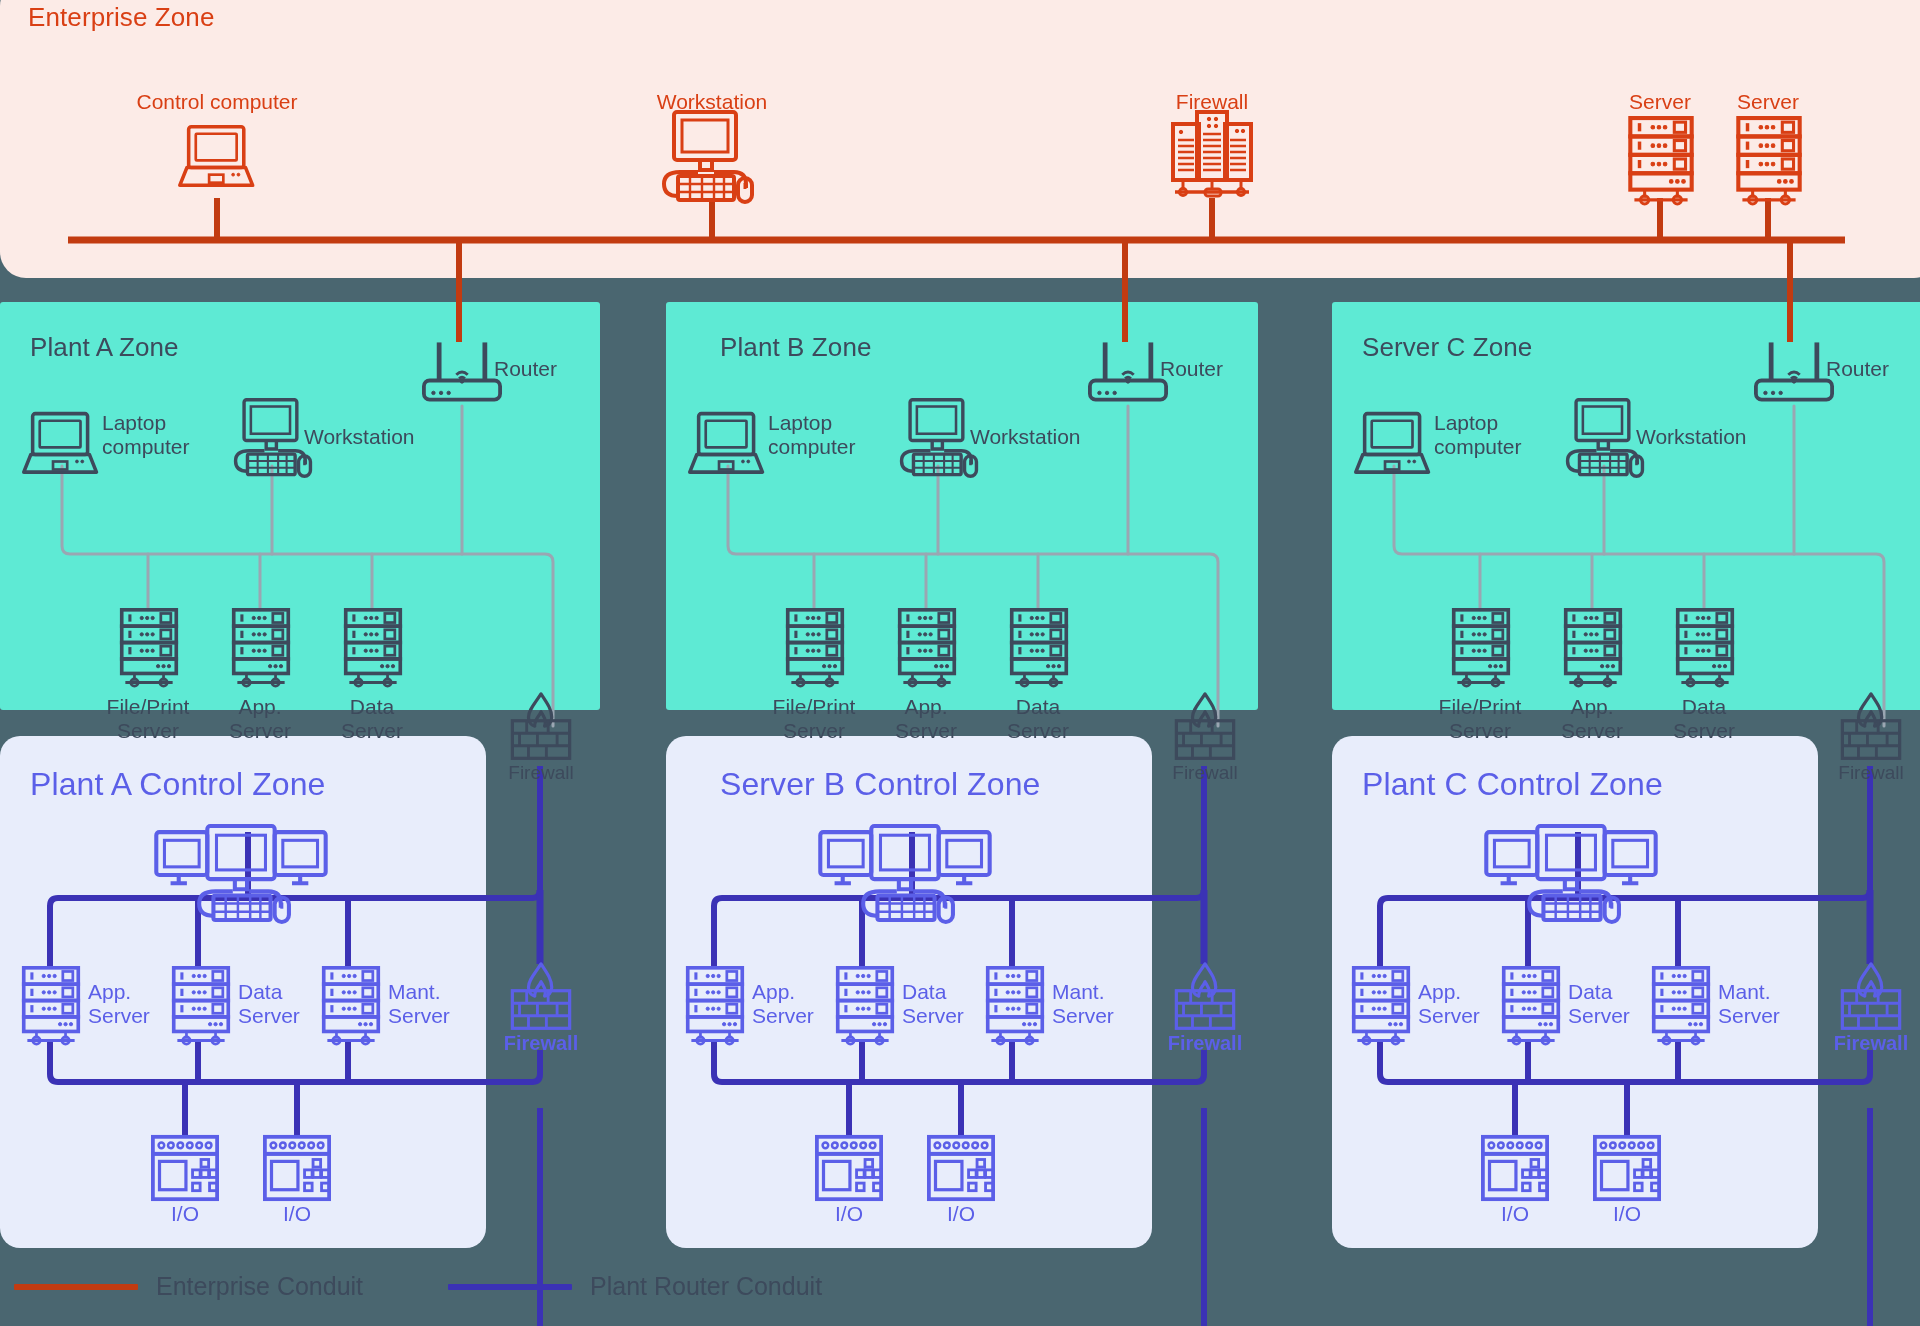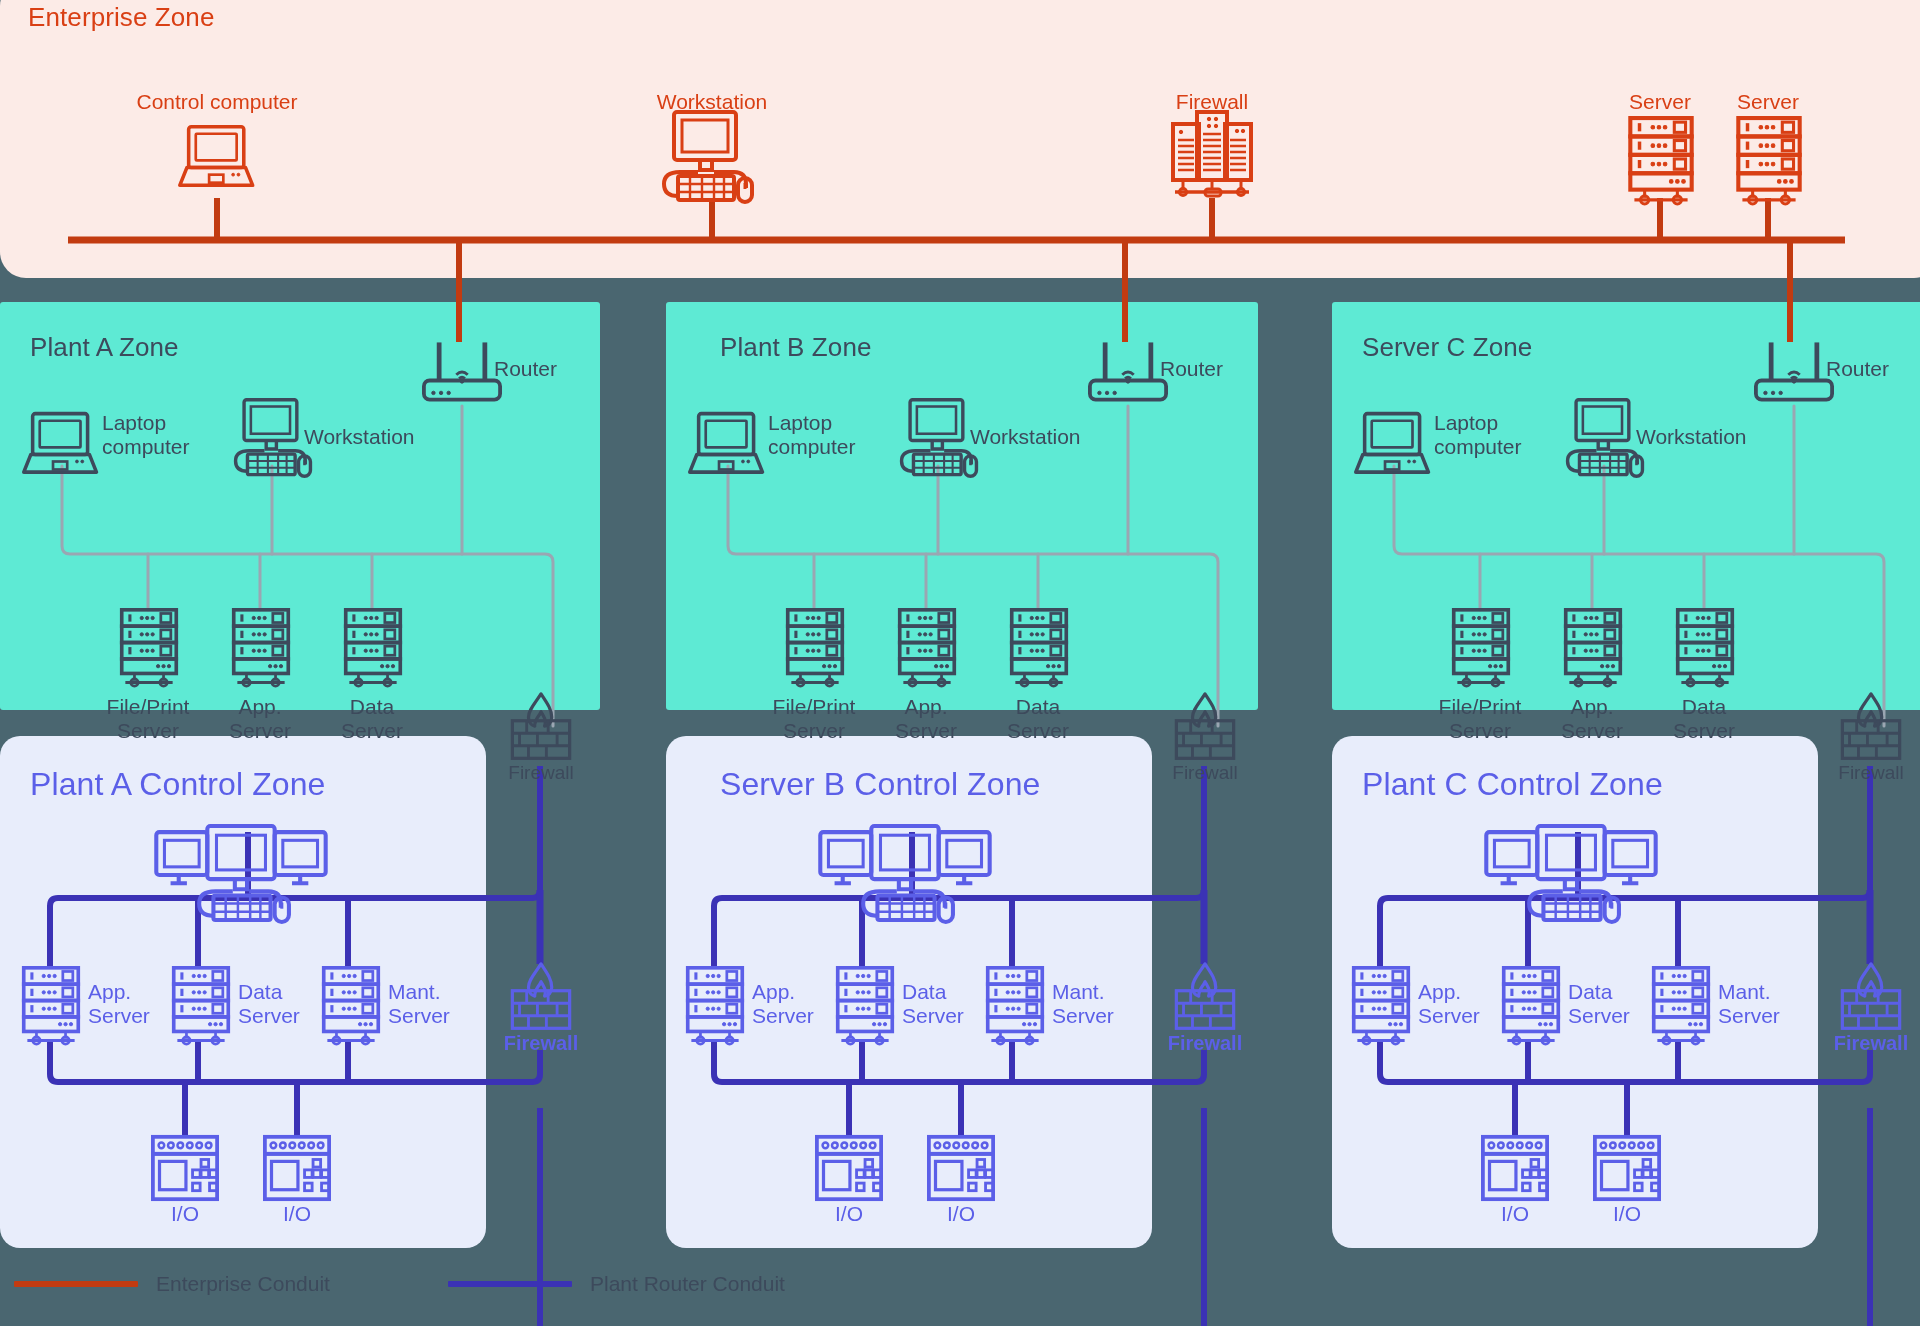--- a/index.html
+++ b/index.html
@@ -53,21 +53,21 @@
   }
   .lbl.center{text-align:center;transform:translateX(-50%);}
   .lbl.red{color:#d93f14;}
   .lbl.slate{color:#3d4a5c;}
   .lbl.indigo{color:#5b5fe8;}
 
   
   .legend{position:absolute;left:0;bottom:14px;width:1920px;height:40px;}
   .legend-item{position:absolute;display:flex;align-items:center;gap:18px;}
   .legend-swatch{display:block;width:124px;height:6px;border-radius:1px;}
-  .legend-text{font-size:21px;color:#3d4a5c;white-space:nowrap;}
+  .legend-text{font-size:25px;color:#3d4a5c;white-space:nowrap;}
 </style>
 </head>
 <body>
 
 <div id="stage">
 
   <div class="zone zone-ent">
     <div class="zone-title title-ent">Enterprise Zone</div>
   </div>
 

